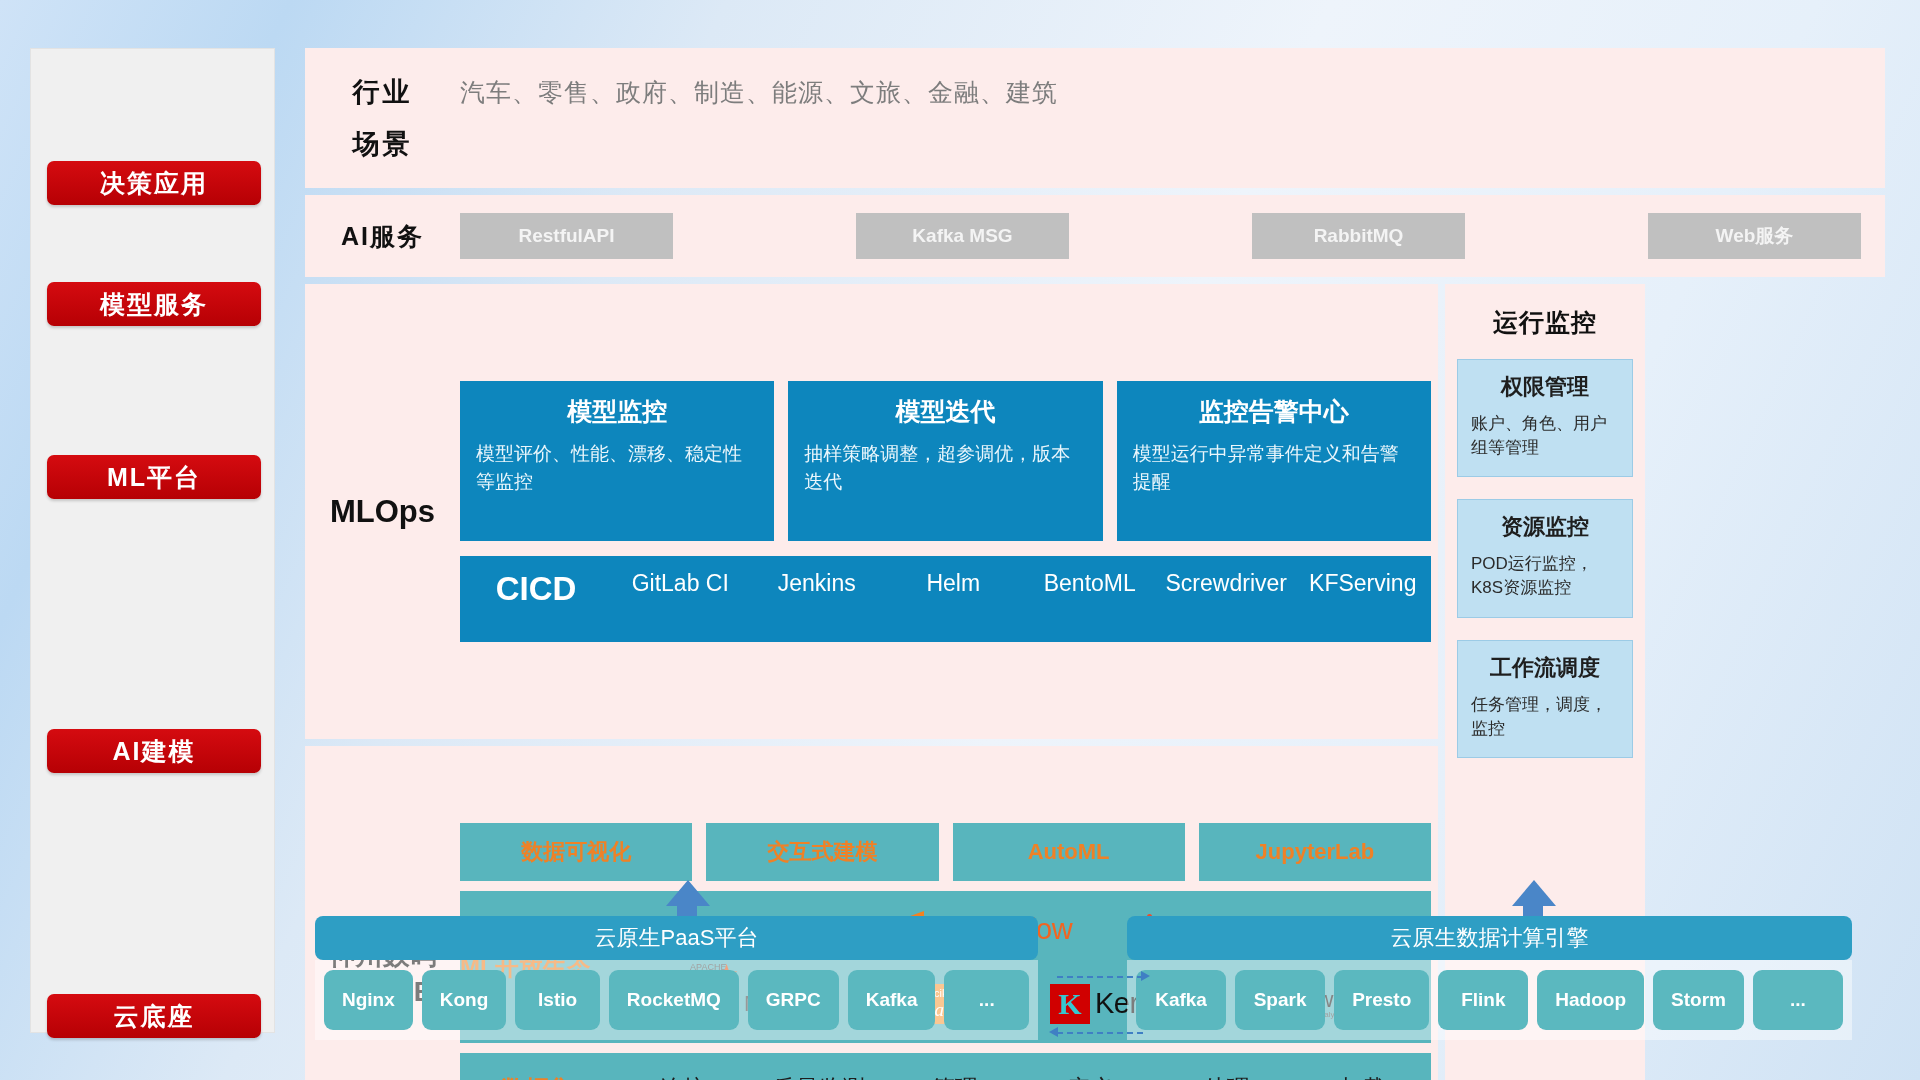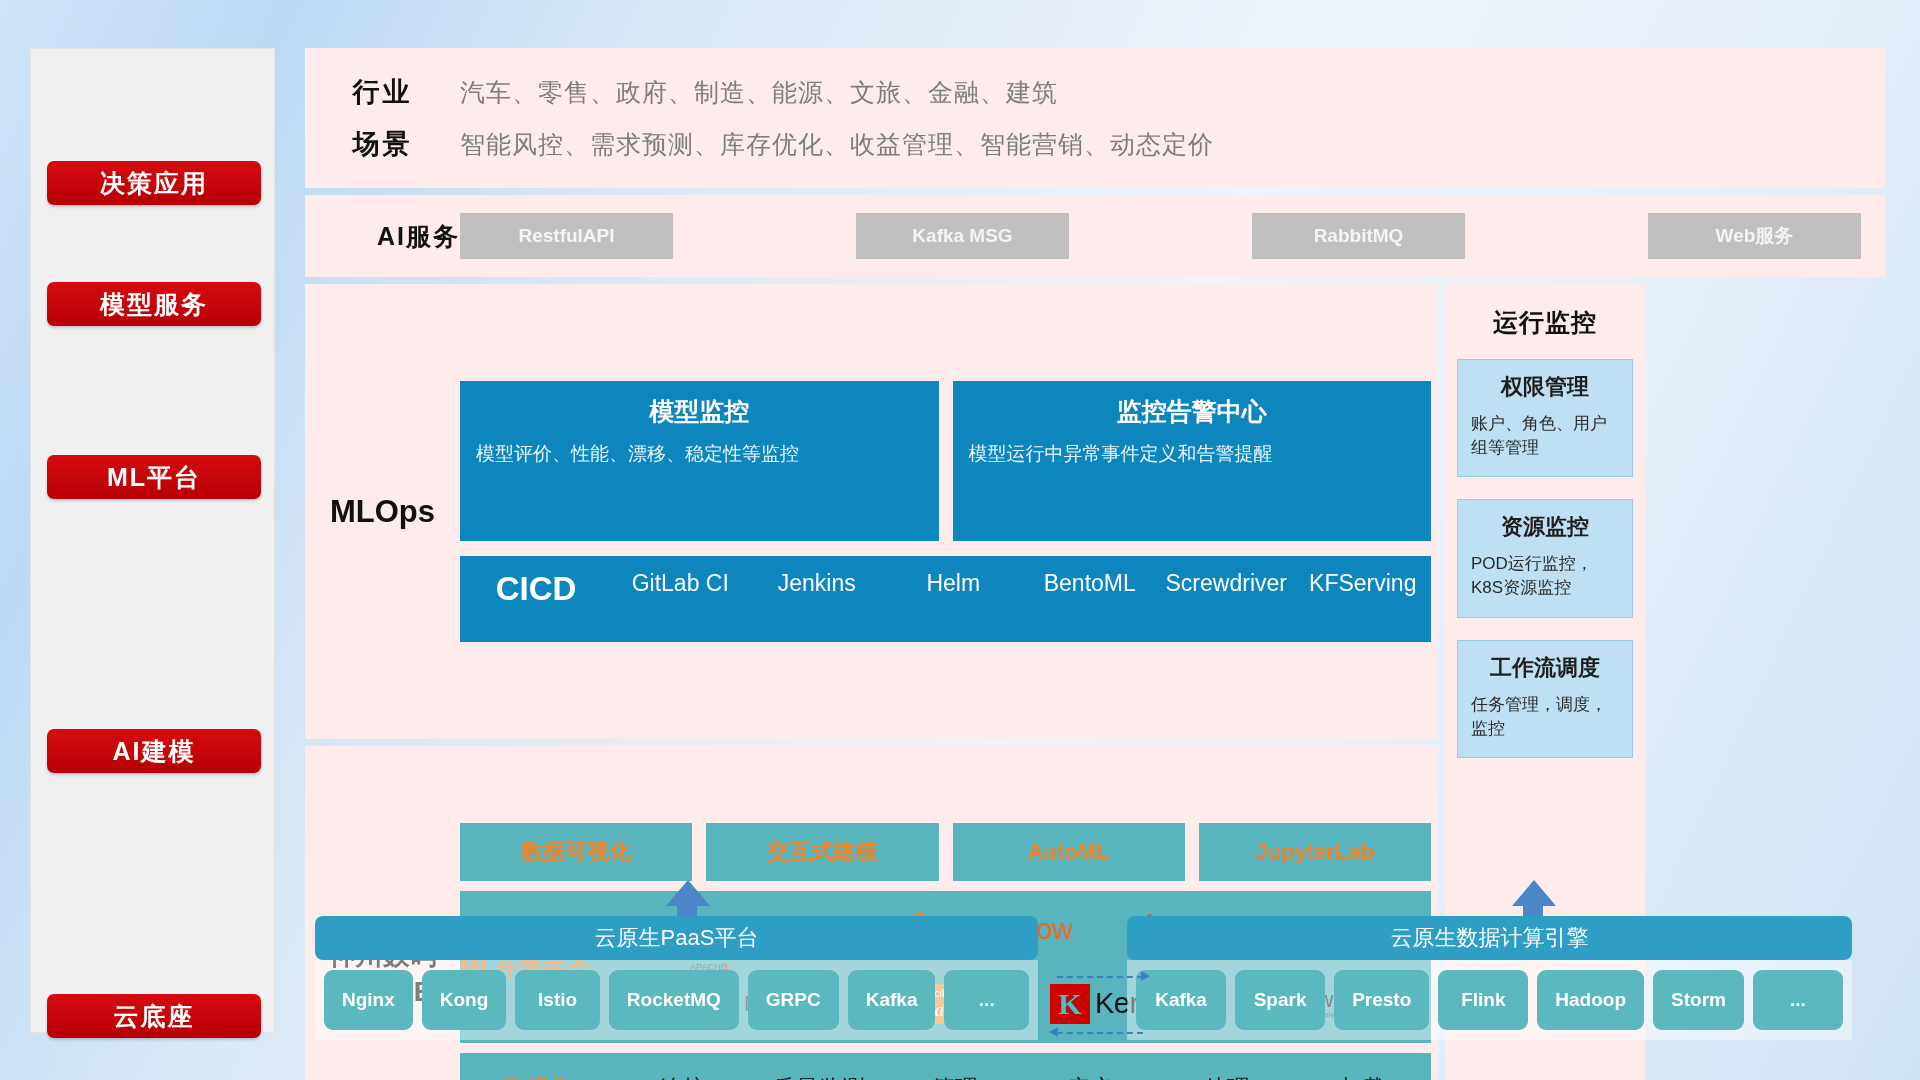--- a/index.html
+++ b/index.html
@@ -35,21 +35,21 @@
   .band + .band{ margin-top:7px; }
 
   
   #band-apps{ height:140px; padding:18px 0 0 0; }
   .kv-row{ display:flex; align-items:center; height:52px; }
   .kv-key{ width:155px; text-align:center; font-size:27px; font-weight:bold; color:#111; letter-spacing:3px;}
   .kv-val{ font-size:25px; color:#7d7d7d; letter-spacing:1px; }
 
   
   #band-svc{ height:82px; display:flex; align-items:center; }
-  #band-svc .sec-label{ width:155px; text-align:right; font-size:25px; font-weight:bold; color:#111; letter-spacing:2px;}
+  #band-svc .sec-label{ width:155px; text-align:center; font-size:25px; font-weight:bold; color:#111; letter-spacing:2px;}
   #svc-items{ flex:1; display:flex; gap:0; justify-content:space-between; padding-right:24px;}
   .svc-chip{
     width:213px; height:46px; background:#c0c0c0; color:#f4f4f4;
     font-size:19px; font-weight:bold; display:flex; align-items:center; justify-content:center;
   }
 
   
   #band-mlops-wrap{ display:flex; gap:7px; margin-top:7px; }
   #band-mlops{ background:#fdeceb; width:1133px; height:455px; display:flex; align-items:center; }
   #band-mlops .sec-label{
@@ -164,21 +164,20 @@
 
 <div id="main">
 
   <div class="band" id="band-apps">
     <div class="kv-row">
       <div class="kv-key">行业</div>
       <div class="kv-val">汽车、零售、政府、制造、能源、文旅、金融、建筑</div>
     </div>
     <div class="kv-row">
       <div class="kv-key">场景</div>
-      <div class="kv-val">智能风控、需求预测、库存优化、收益管理、智能营销、动态定价</div>
     </div>
   </div>
 
   <div class="band" id="band-svc">
     <div class="sec-label">AI服务</div>
     <div id="svc-items">
       <div class="svc-chip">
           <span>RestfulAPI</span>
         </div>
       <div class="svc-chip">
@@ -195,20 +194,24 @@
 
   <div id="band-mlops-wrap">
     <div>
       <div id="band-mlops">
         <div class="sec-label">MLOps</div>
         <div id="mlops-col">
           <div id="mlops-cards">
             <div class="mlops-card">
               <h4>模型监控</h4>
               <p>模型评价、性能、漂移、稳定性等监控</p>
+            </div>
+            <div class="mlops-card">
+              <h4>模型迭代</h4>
+              <p>抽样策略调整，超参调优，版本迭代</p>
             </div>
             <div class="mlops-card">
               <h4>监控告警中心</h4>
               <p>模型运行中异常事件定义和告警提醒</p>
             </div>
           </div>
           <div id="cicd-bar">
             <div class="cicd-title">CICD</div>
             <div id="cicd-items">
               <div class="cicd-item">GitLab CI</div>

